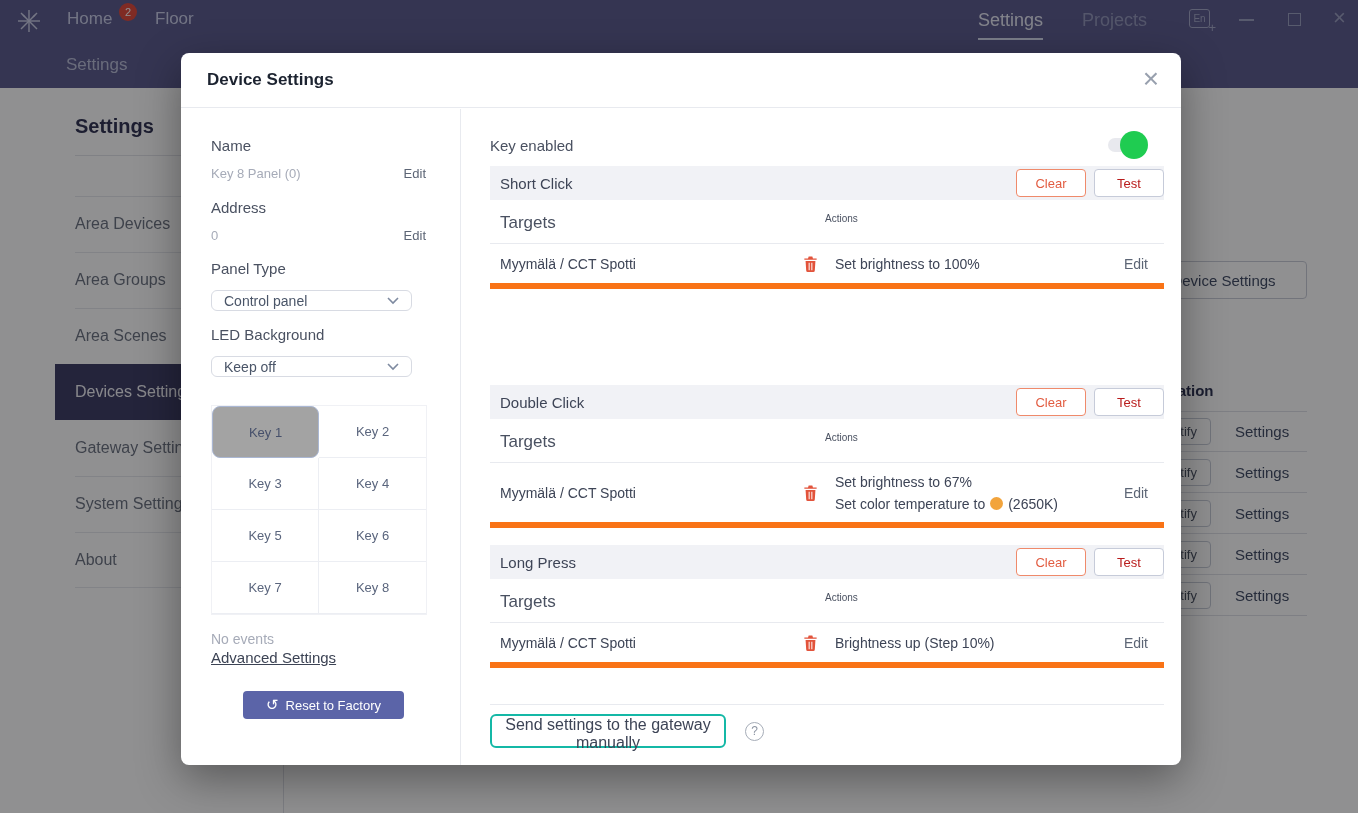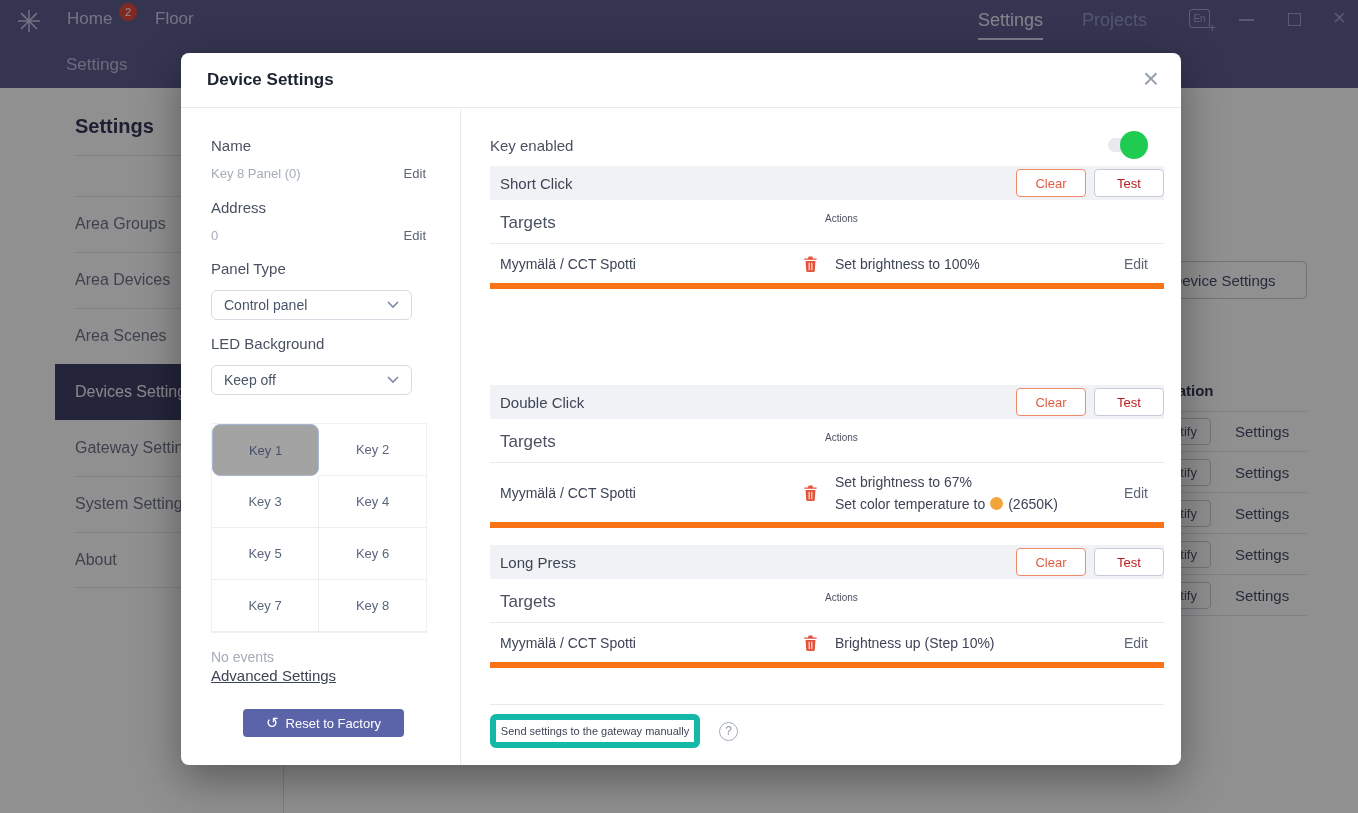--- a/index.html
+++ b/index.html
@@ -55,21 +55,21 @@
   .modal-close { position:absolute; right:22px; top:12px; font-size:28px; line-height:28px; color:#98a0ae; cursor:pointer; }
   .modal-body { position:absolute; top:56px; left:0; right:0; bottom:0; display:flex; }
 
   
   .left-panel { width:280px; border-right:1px solid #e8eaef; padding:28px 34px 0 30px; }
   .field-label { font-size:15px; color:#4a5161; height:18px; }
   .value-row { display:flex; justify-content:space-between; align-items:center; margin-top:9px; height:18px; }
   .value { font-size:13px; color:#a6abb8; }
   .edit-link { font-size:13px; color:#5c6575; cursor:pointer; }
   .mt17 { margin-top:17px; } .mt16 { margin-top:16px; } .mt15 { margin-top:15px; }
-  .select { height:30px; width:201px; border:1px solid #d8dbe3; border-radius:6px; display:flex; align-items:center;
+  .select { height:21px; width:201px; border:1px solid #d8dbe3; border-radius:6px; display:flex; align-items:center;
             justify-content:space-between; padding:0 12px; font-size:14px; color:#4a5568; margin-top:12px; cursor:pointer; }
   .keygrid { margin-top:28px; width:216px; display:grid; grid-template-columns:1fr 1fr; border:1px solid #f0f1f5; }
   .key { height:52px; display:flex; align-items:center; justify-content:center; font-size:13px; color:#5a657d;
          background:#fff; border-bottom:1px solid #eceef3; cursor:pointer; }
   .key:nth-child(odd) { border-right:1px solid #eceef3; }
   .key.active { border:1px solid #aab7d3; border-radius:8px; background:#a3a3a3; color:#46506b; }
   .no-events { margin-top:16px; font-size:14px; color:#a6abb8; height:18px; }
   .advanced { font-size:15px; color:#3c4354; text-decoration:underline; cursor:pointer; display:inline-block; }
   .reset-btn { margin:24px 0 0 32px; width:161px; height:28px; background:#5b64a8; color:#fff; border:none;
                border-radius:4px; font-size:13px; display:flex; align-items:center; justify-content:center; gap:7px; cursor:pointer; }
@@ -96,22 +96,22 @@
   .hdr-actions { font-size:10px; color:#4a5161; }
   .action-row { position:relative; height:45px; border-bottom:6px solid #f97316; }
   .action-row.tall { height:65px; }
   .target { position:absolute; left:10px; top:50%; transform:translateY(-50%); font-size:14px; color:#3d4456; }
   .trash { position:absolute; left:313px; top:50%; transform:translateY(-50%); cursor:pointer; line-height:0; }
   .actions { position:absolute; left:345px; top:50%; transform:translateY(-50%); font-size:14px; color:#3d4456; }
   .action-line { line-height:22px; display:flex; align-items:center; }
   .dot { width:13px; height:13px; border-radius:50%; display:inline-block; margin:0 5px; }
   .edit { position:absolute; right:16px; top:50%; transform:translateY(-50%); font-size:14px; color:#5c6575; cursor:pointer; }
   .send-row { margin-top:36px; border-top:1px solid #e8eaef; padding-top:9px; display:flex; align-items:center; gap:19px; }
-  .send-btn { width:210px; height:34px; border:6px solid #14b8a6; border-radius:6px; background:#fff;
-              font-size:11px; color:#3d4456; cursor:pointer; }
+  .send-btn { width:236px; height:34px; border:2px solid #14b8a6; border-radius:6px; background:#fff;
+              font-size:16px; color:#3d4456; cursor:pointer; }
   .help { width:19px; height:19px; border-radius:50%; border:1.5px solid #a6adb8; color:#8d95a3; font-size:12px;
           display:flex; align-items:center; justify-content:center; cursor:pointer; }
 </style>
 </head>
 <body>
 
 <div class="app">
 
   <div class="topbar">
     <svg class="logo" width="28" height="28" viewBox="0 0 28 28">
@@ -142,24 +142,24 @@
     <span class="wb-max"></span>
     <span class="wb-close">×</span>
   </div>
 
   <div class="page">
     <div class="bg-vline"></div>
     <div class="bg-title">Settings</div>
     <div class="bg-title-divider"></div>
     <div class="bg-side-list">
         <div class="bg-side-item">
+          <span>Area Devices</span>
+        </div>
+        <div class="bg-side-item">
           <span>Area Groups</span>
-        </div>
-        <div class="bg-side-item">
-          <span>Area Devices</span>
         </div>
         <div class="bg-side-item">
           <span>Area Scenes</span>
         </div>
         <div class="bg-side-item active">
           <span>Devices Settings</span>
         </div>
         <div class="bg-side-item">
           <span>Gateway Settings</span>
         </div>

